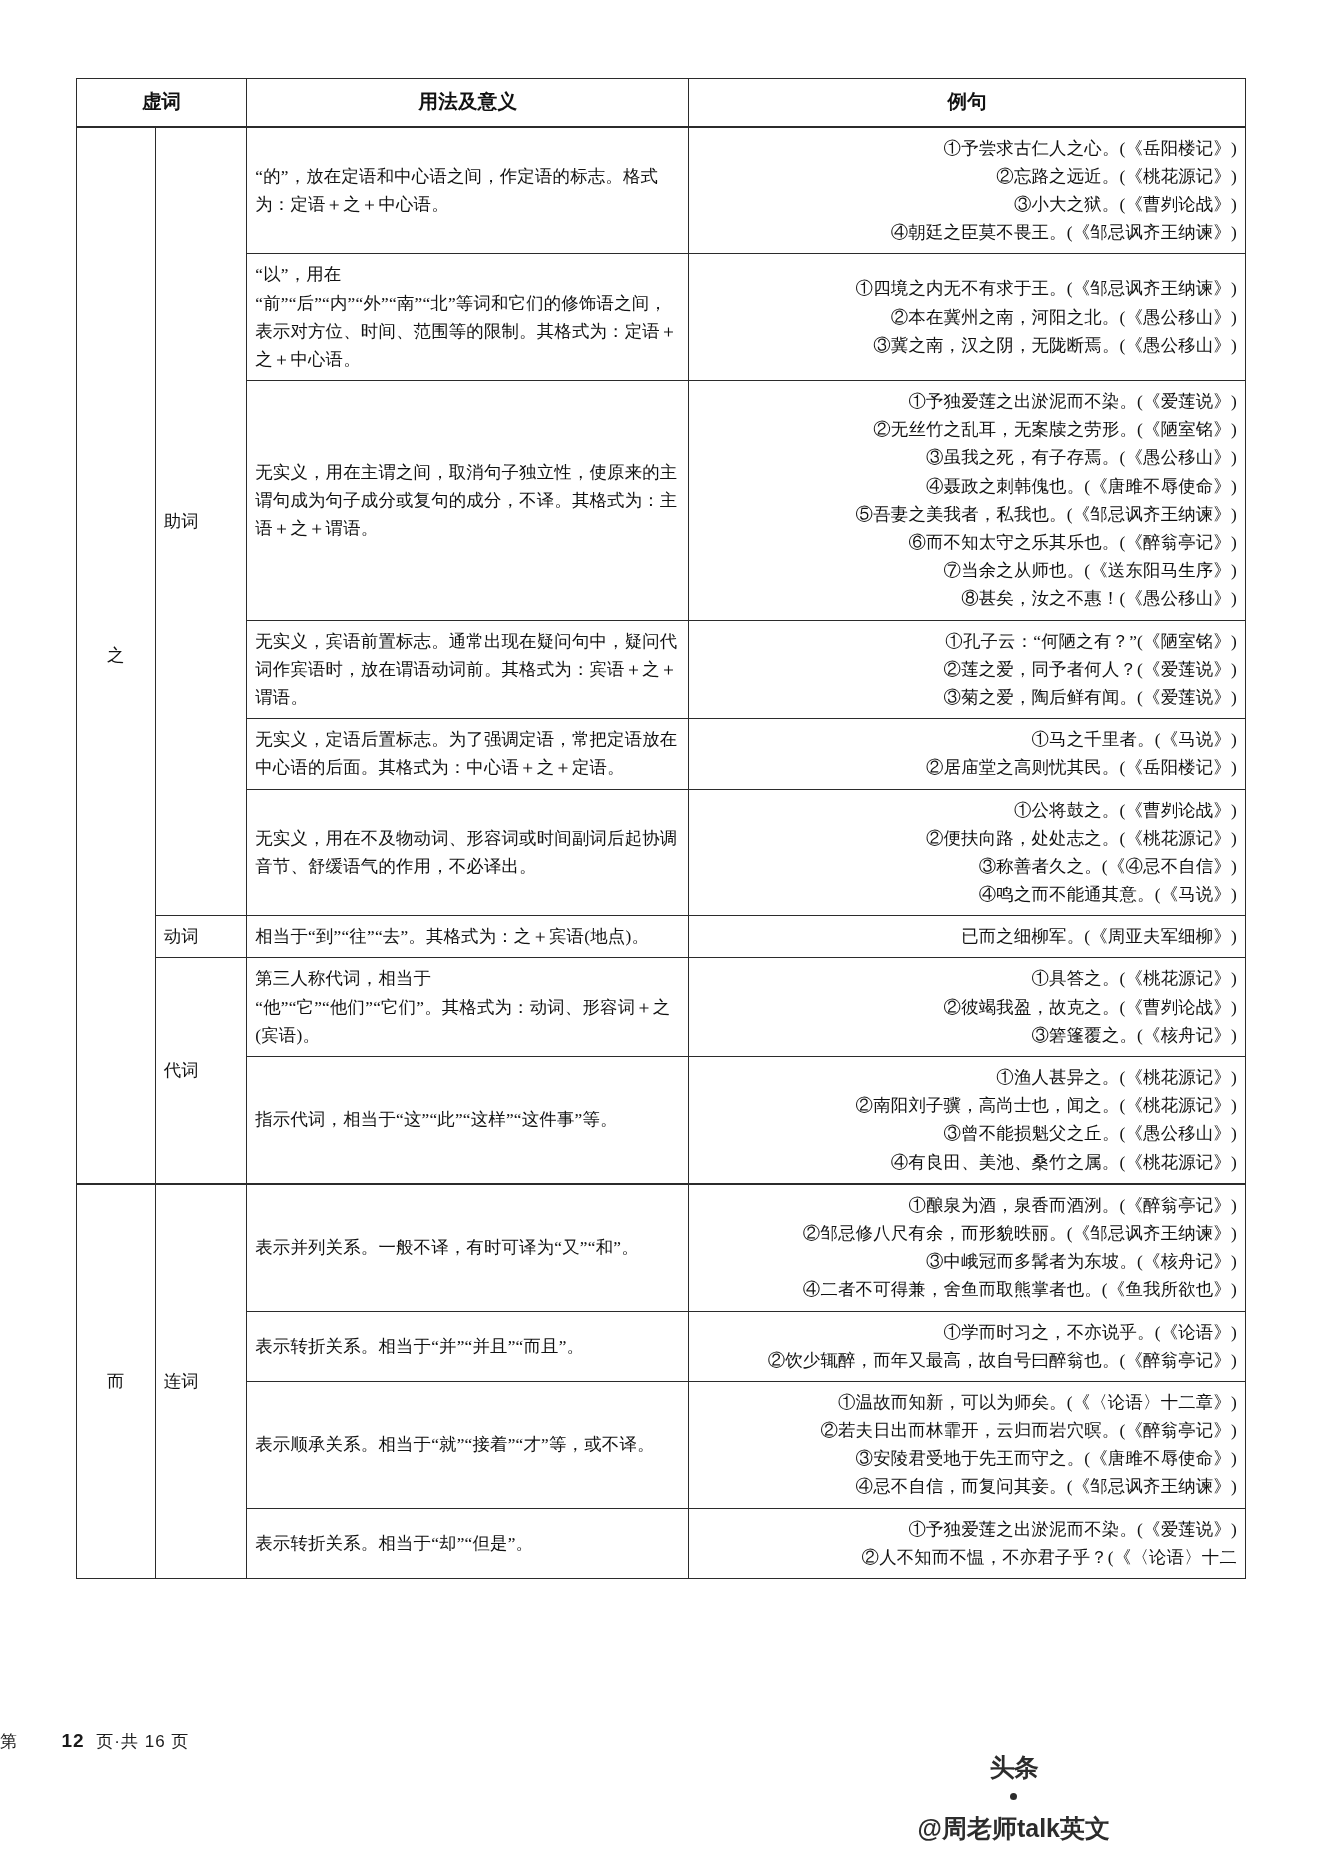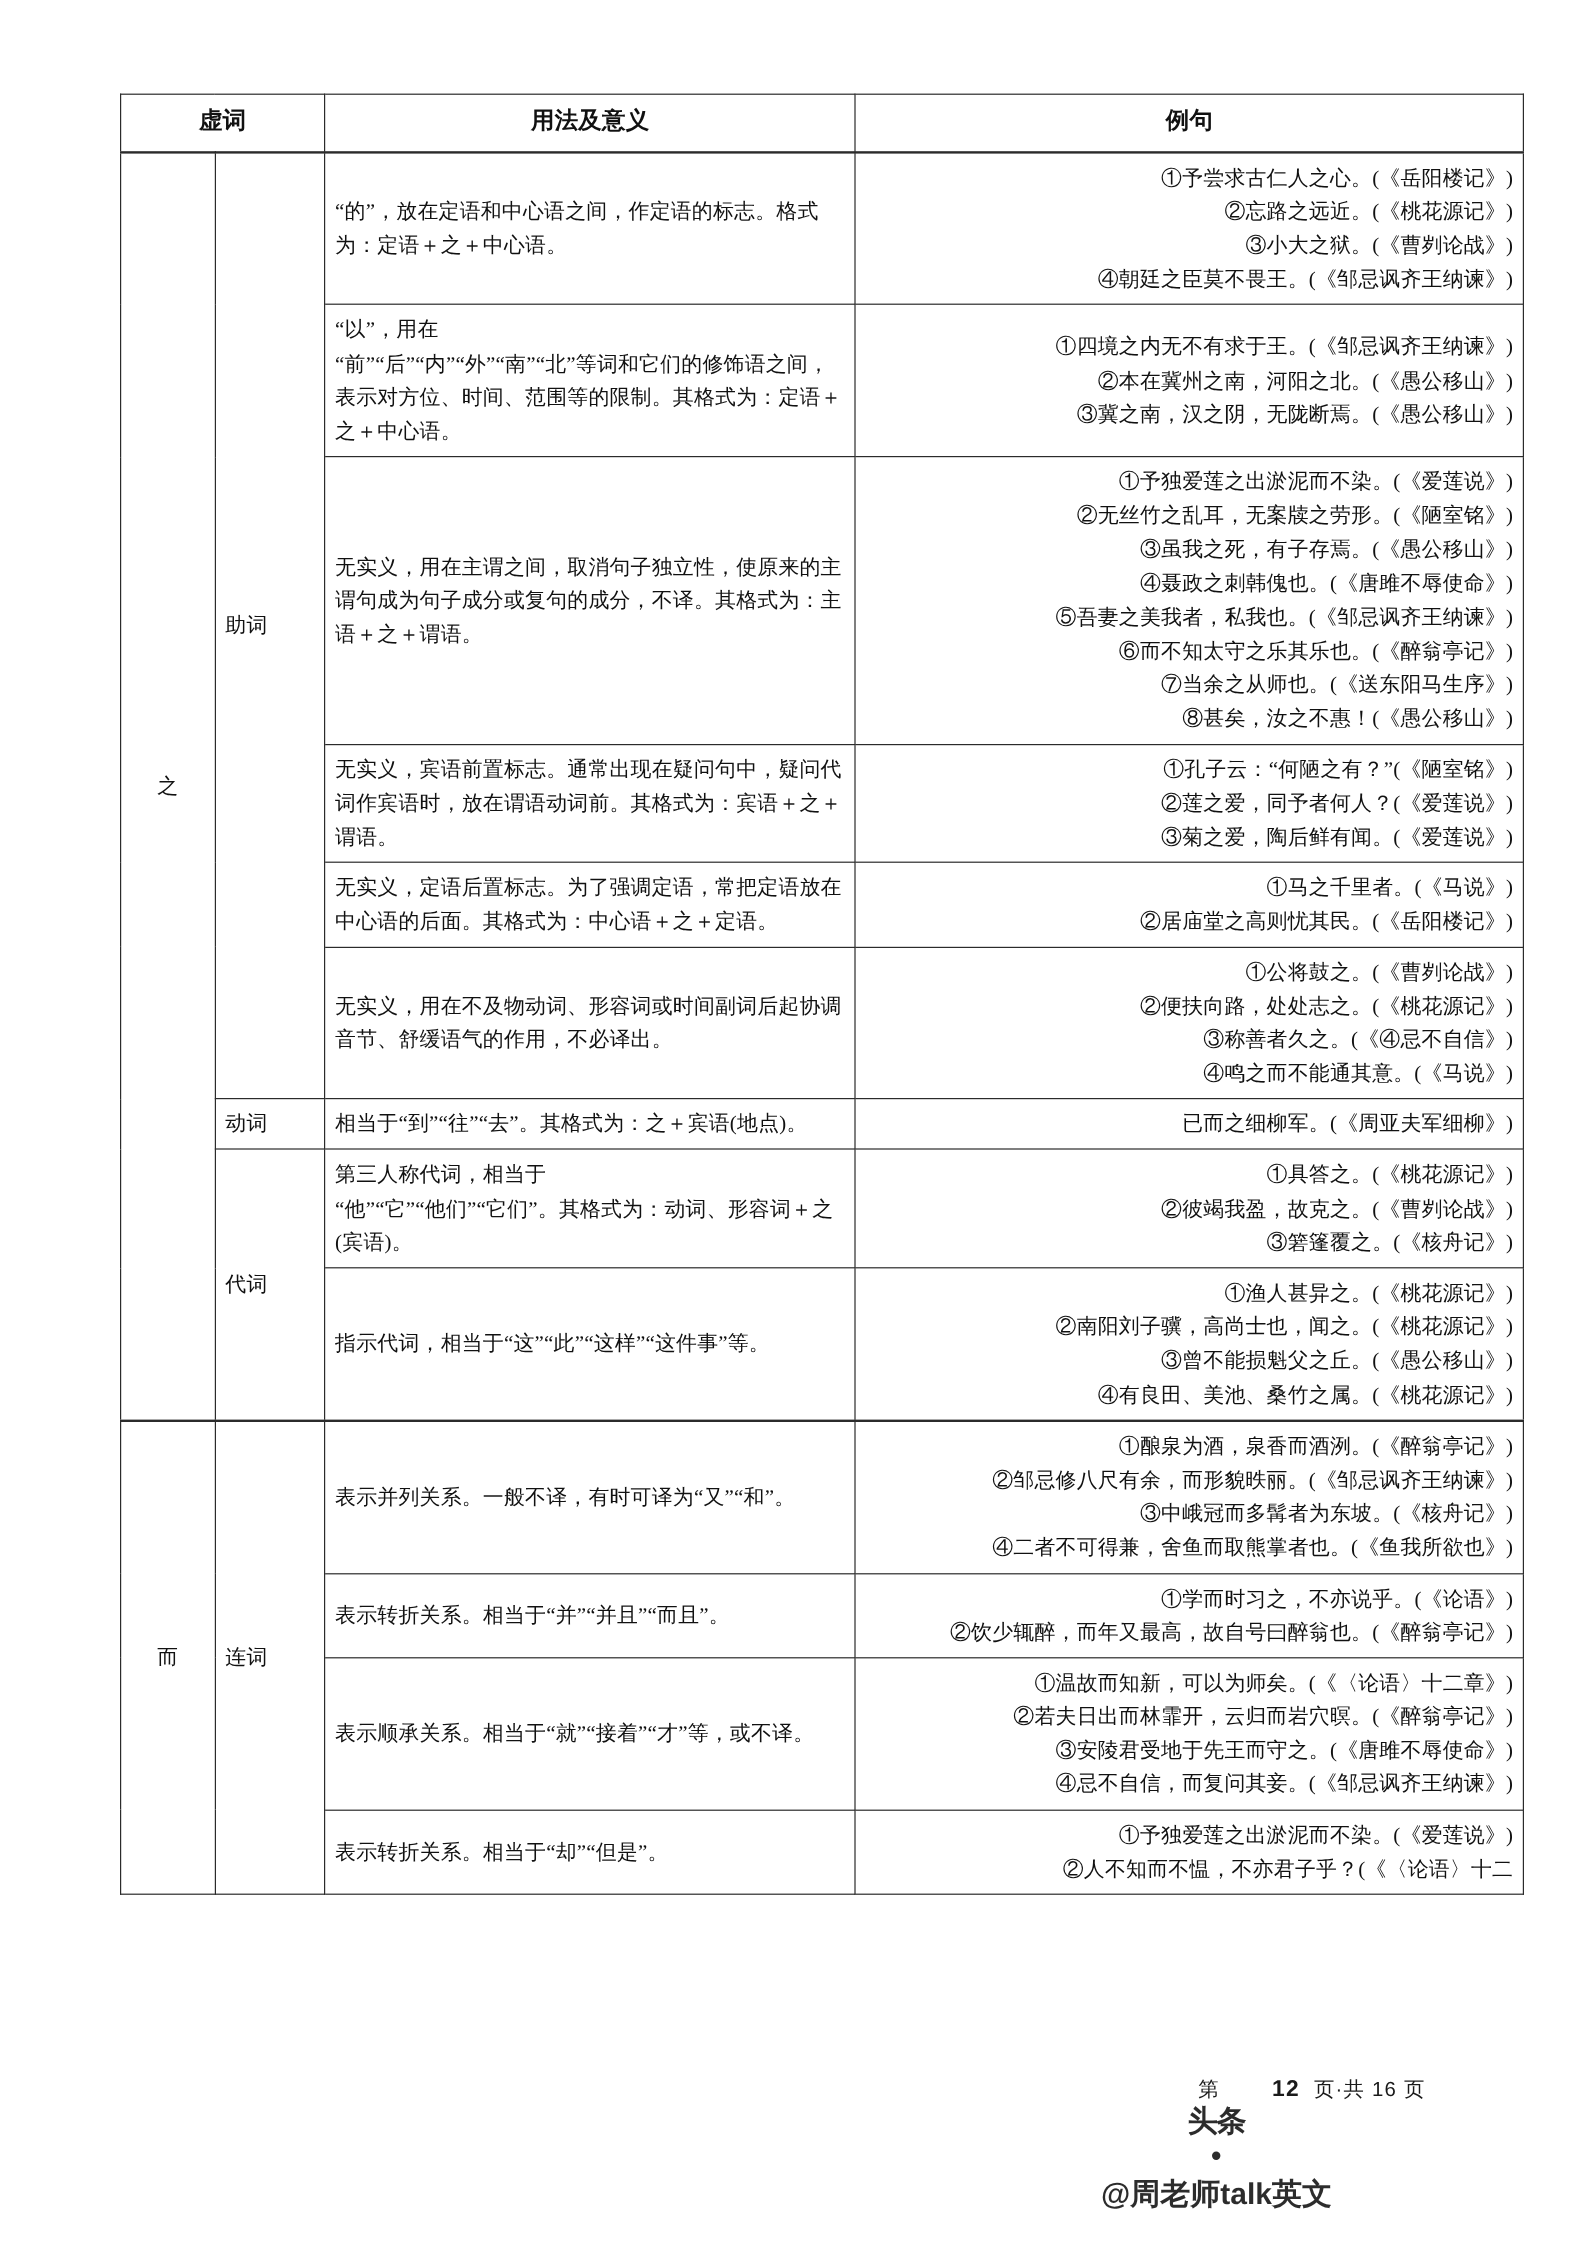--- a/index.html
+++ b/index.html
@@ -14,21 +14,21 @@
     color: #111111;
     position: relative;
     overflow: hidden;
   }
 
   .page {
     position: relative;
     width: 1188px;
     height: 1871px;
     box-sizing: border-box;
-    padding: 78px 76px 0 100px;
+    padding: 78px 76px 0 76px;
   }
 
   table.gram {
     border-collapse: collapse;
     width: 1170px;
     table-layout: fixed;
     background: #fff;
   }
 
   table.gram td, table.gram th {
@@ -77,21 +77,21 @@
 
   .thick-top {
     border-top: 2px solid #2b2b2b !important;
   }
 
   .footer {
     position: absolute;
     left: 0;
     right: 0;
     bottom: 118px;
-    text-align: right;
+    text-align: left;
     font-size: 17px;
     font-family: "Liberation Sans", "DejaVu Sans", sans-serif;
     color: #1a1a1a;
     letter-spacing: 1px;
   }
   .footer .pageno {
     font-weight: bold;
     font-size: 19px;
     margin: 0 6px;
   }

